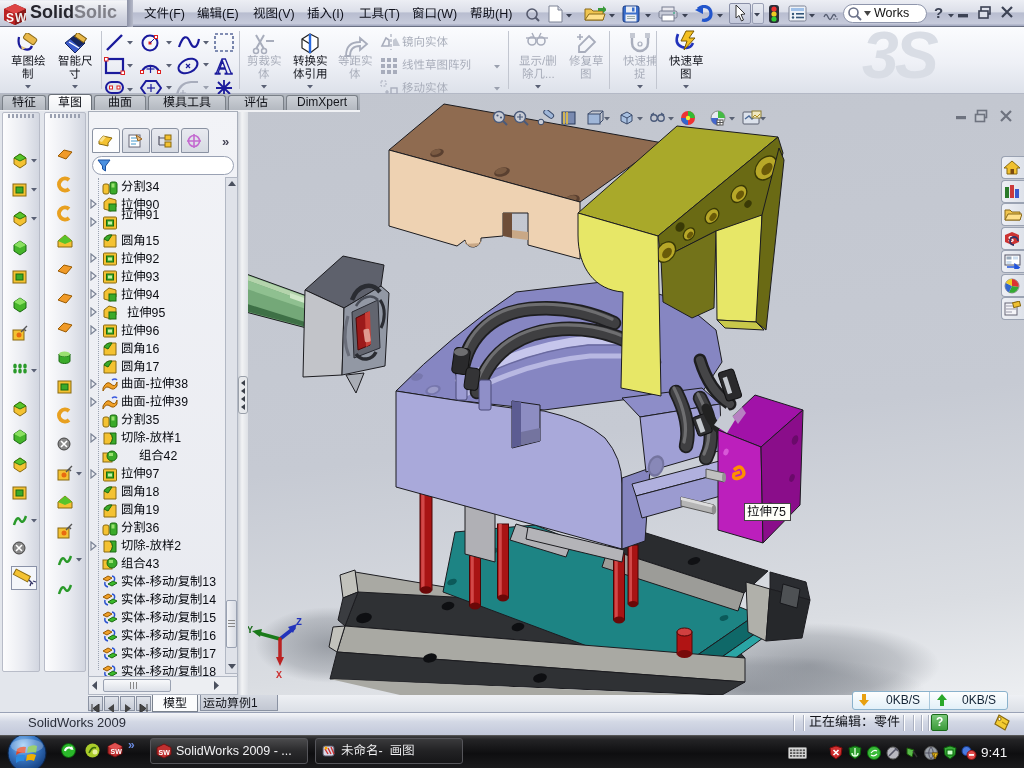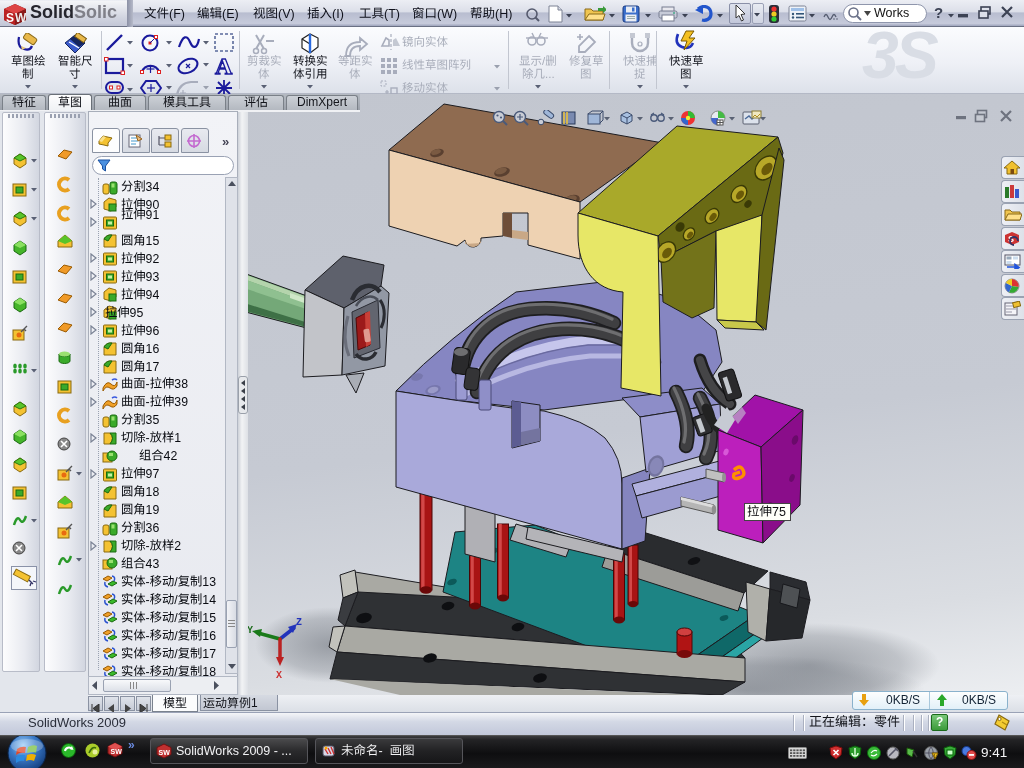--- a/index.html
+++ b/index.html
@@ -1205,21 +1205,21 @@
       </g>
       <text x="24.6" y="10.5" font-family="Liberation Sans" font-size="12.3" font-weight="normal" fill="#0a0c12">94</text>
     </svg></div>
 <svg class="abs" style="left:90px;top:307.15px" width="8" height="10">
     <polygon points="1,1 6,5 1,9" fill="none" stroke="#7a8294" stroke-width="1.2"></polygon>
   </svg>
 <div class="abs" style="left:102px;top:305.15px"><svg width="16" height="15">
       <path d="M2,5 L7,1 L14,3 L14,10 L9,14 L2,12 Z" fill="#f4c232" stroke="#8a6a10"></path>
       <rect x="7" y="7" width="7" height="7" fill="#3aaa2a" stroke="#1a6a10"></rect>
     </svg></div>
-<div style="position:absolute;left:105px;top:305.65px;text-decoration:underline;"><svg width="39.3" height="15" style="overflow:visible" fill="#0a0c12">
+<div style="position:absolute;left:127px;top:305.65px;text-decoration:underline;"><svg width="39.3" height="15" style="overflow:visible" fill="#0a0c12">
       <g transform="translate(0,10.5) scale(0.0123,-0.0123)">
         <use href="#u62C9" x="0"></use>
         <use href="#u4F38" x="1000"></use>
       </g>
       <text x="24.6" y="10.5" font-family="Liberation Sans" font-size="12.3" font-weight="normal" fill="#0a0c12">95</text>
     </svg></div>
 <svg class="abs" style="left:90px;top:325.1px" width="8" height="10">
     <polygon points="1,1 6,5 1,9" fill="none" stroke="#7a8294" stroke-width="1.2"></polygon>
   </svg>
 <div class="abs" style="left:102px;top:323.1px"><svg width="16" height="15">

